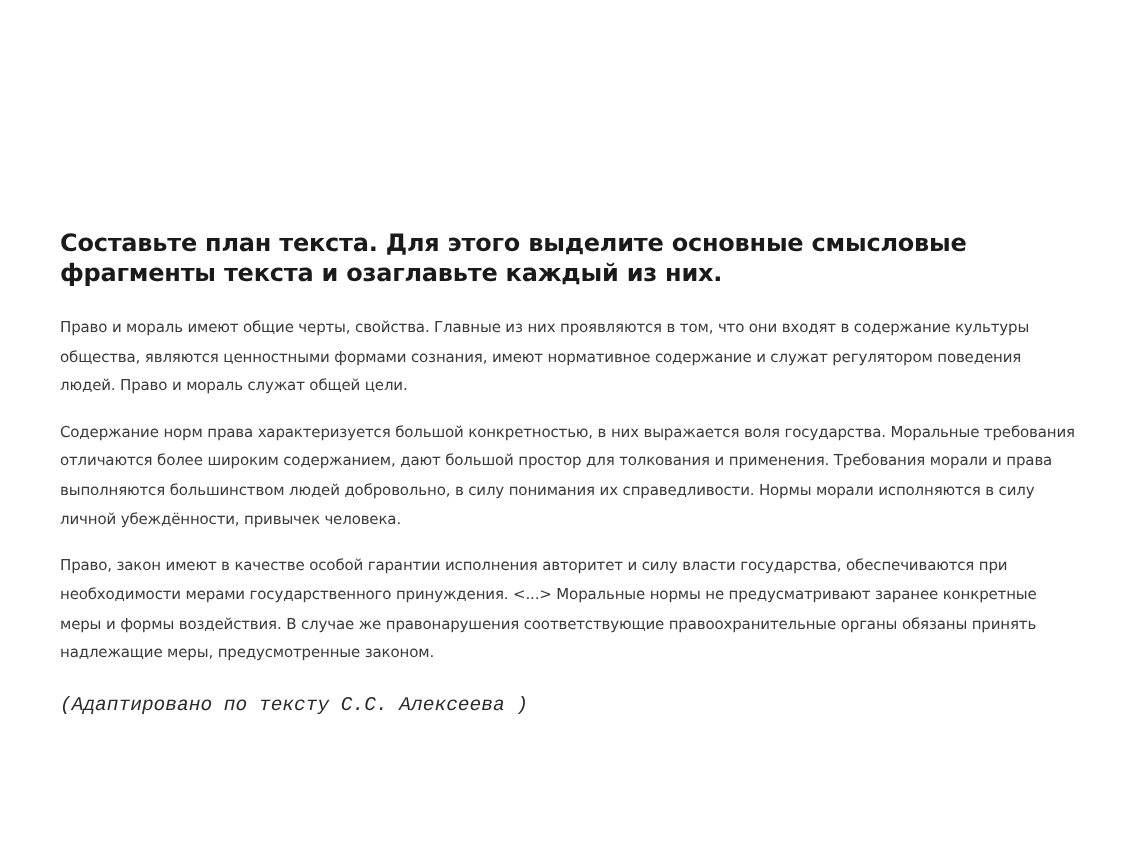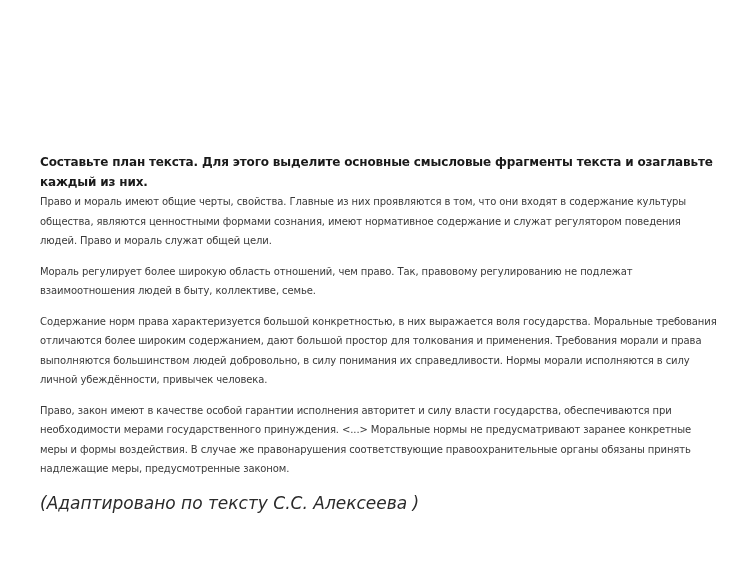--- a/index.html
+++ b/index.html
@@ -16,43 +16,43 @@
     }
     .page {
       position: absolute;
       left: 40px;
       top: 152px;
       width: 680px;
     }
     .task {
       font-weight: bold;
       color: #1a1a1a;
-      font-size: 12px;
+      font-size: 16px;
       line-height: 20px;
-      margin: 0 0 0 0;
+      margin: 0 0 17px 0;
       letter-spacing: -0.15px;
     }
     .para {
       color: #3a3a3a;
       font-size: 10px;
       line-height: 19.5px;
       margin: 0 0 11px 0;
       letter-spacing: -0.1px;
     }
     .source {
       font-style: italic;
       color: #2a2a2a;
-      font-size: 17px;
+      font-size: 13px;
       line-height: 20px;
       margin: 14px 0 0 0;
+      font-family: Liberation Mono, monospace;
     }
   </style>
 </head>
 <body>
 
 <div class="page">
   <p class="task">Составьте план текста. Для этого выделите основные смысловые фрагменты текста и озаглавьте каждый из них.</p>
   <p class="para">Право и мораль имеют общие черты, свойства. Главные из них проявляются в том, что они входят в содержание культуры общества, являются ценностными формами сознания, имеют нормативное содержание и служат регулятором поведения людей. Право и мораль служат общей цели.</p>
-  <p class="para">Мораль регулирует более широкую область отношений, чем право. Так, правовому регулированию не подлежат взаимоотношения людей в быту, коллективе, семье.</p>
   <p class="para">Содержание норм права характеризуется большой конкретностью, в них выражается воля государства. Моральные требования отличаются более широким содержанием, дают большой простор для толкования и применения. Требования морали и права выполняются большинством людей добровольно, в силу понимания их справедливости. Нормы морали исполняются в силу личной убеждённости, привычек человека.</p>
   <p class="para">Право, закон имеют в качестве особой гарантии исполнения авторитет и силу власти государства, обеспечиваются при необходимости мерами государственного принуждения. &lt;...&gt; Моральные нормы не предусматривают заранее конкретные меры и формы воздействия. В случае же правонарушения соответствующие правоохранительные органы обязаны принять надлежащие меры, предусмотренные законом.</p>
   <p class="source">(Адаптировано по тексту С.С. Алексеева )</p>
 </div>
 
 </body></html>

